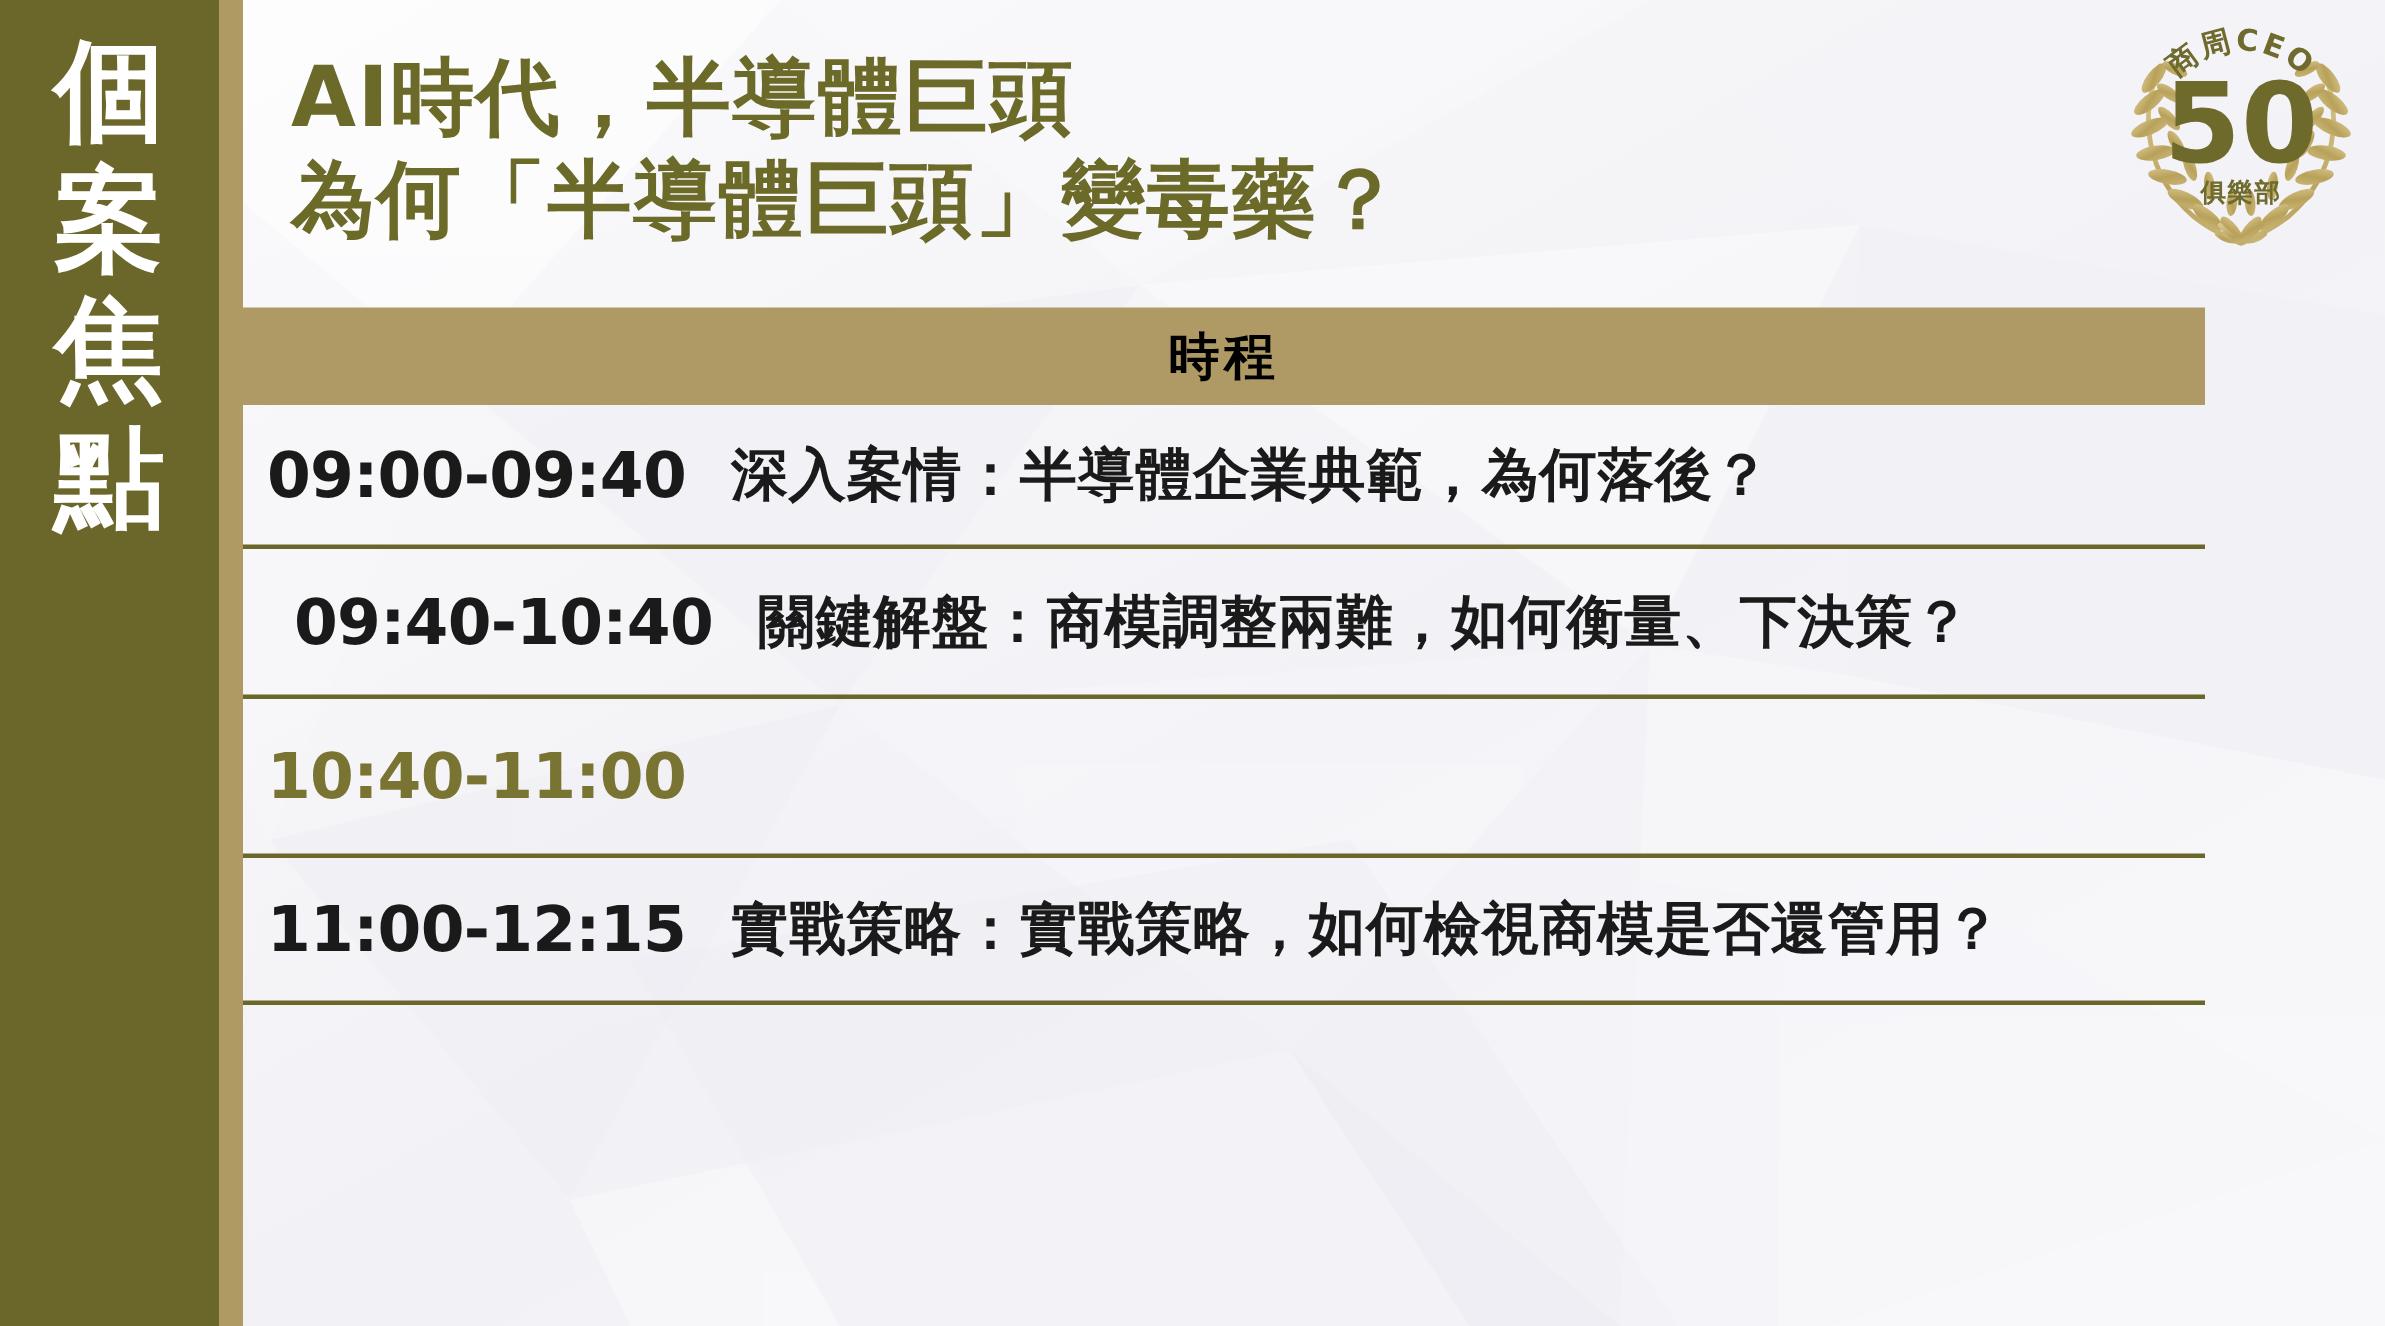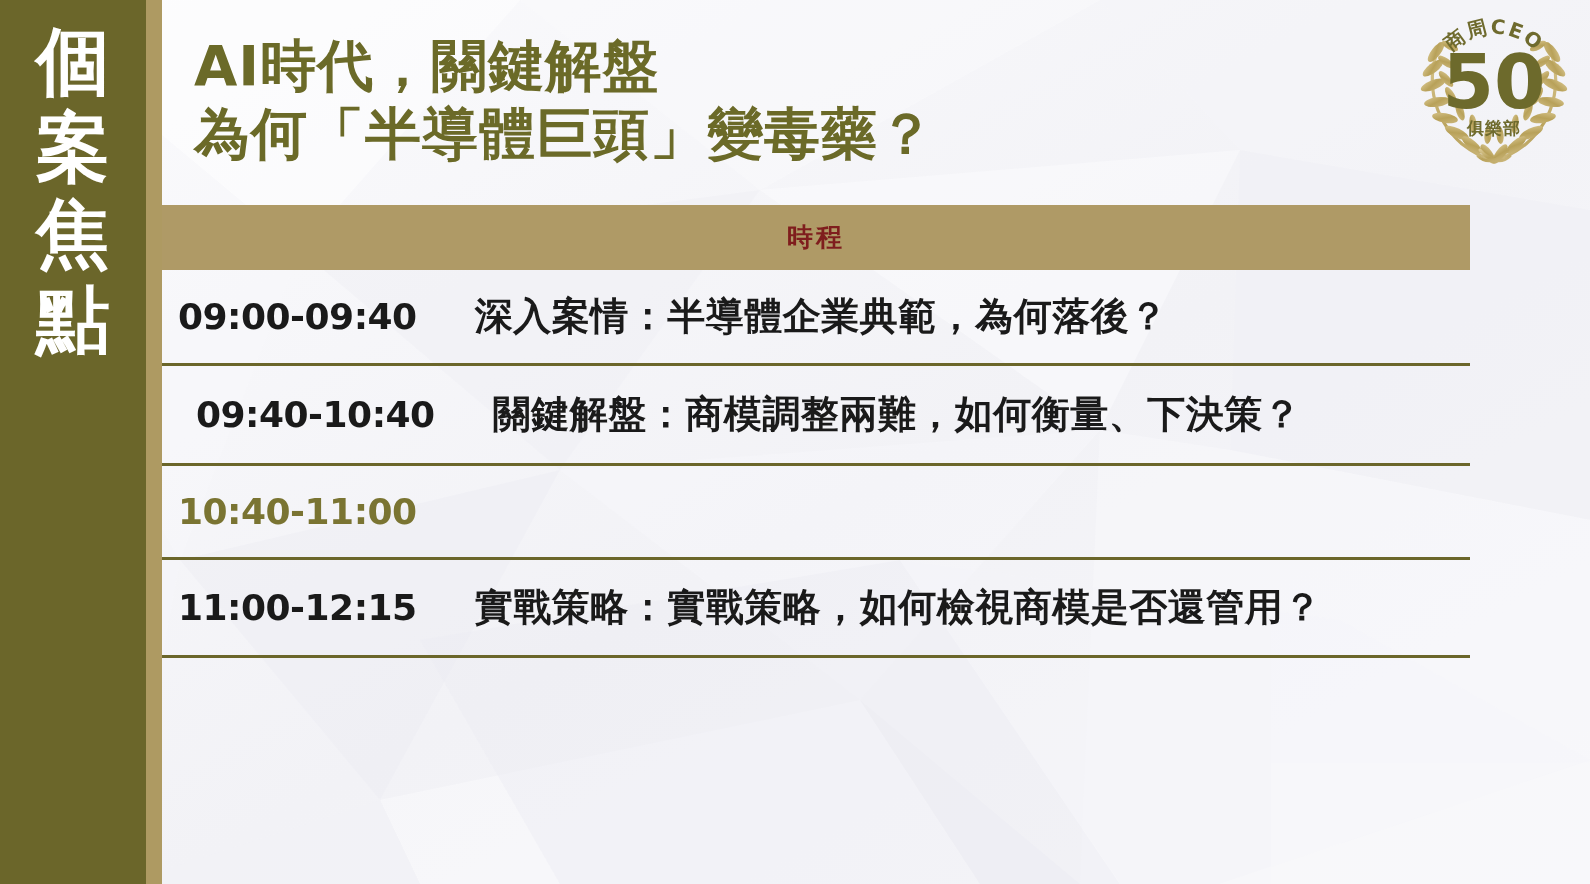--- a/index.html
+++ b/index.html
@@ -81,56 +81,55 @@
 
   
   #schedule {
     position:absolute;
     left:0; top:205px;
     width:1308px;
   }
   #sched-head {
     height:65px;
     background:#af9a66;
-    color:#7f1d1d;
-    font-size:26px;
+    color:#000000;
+    font-size:34px;
     font-weight:700;
     display:flex;
     align-items:center;
     justify-content:center;
     letter-spacing:3px;
     font-family:"DejaVu Sans","Liberation Sans",sans-serif;
   }
   .row {
     display:flex;
     align-items:center;
     border-bottom:3px solid #6b662a;
     padding-left:16px;
     font-family:"DejaVu Sans","Liberation Sans",sans-serif;
   }
   .row.r0 { height:96px; }
   .row.r1 { height:100px;padding-left:34px; }
-  .row.r2 { height:94px; }
+  .row.r2 { height:106px; }
   .row.r3 { height:98px; }
 
   .row .time {
-    font-size:36px;
+    font-size:42px;
     font-weight:700;
     letter-spacing:-0.5px;
     white-space:nowrap;
     flex:0 0 auto;
     margin-right:30px;
   }
   .row .topic {
     font-size:38px;
     font-weight:700;
     letter-spacing:0.5px;
     white-space:nowrap;
     flex:0 0 auto;
-    margin-left:28px;
   }
   .row.dark .time, .row.dark .topic { color:#1a1a1a; }
   .row.olive .time, .row.olive .topic { color:#7a7432; }
 </style>
 </head>
 <body>
 
 <div id="slide">
 
   <div class="bg-layer">
@@ -170,21 +169,21 @@
     <div id="sidebar-label">個
 案
 焦
 點</div>
   </div>
   <div id="sidebar-gold"></div>
 
   <div id="content">
 
     <div id="title">
-      <span class="tline">AI時代，關鍵解盤</span>
+      <span class="tline">AI時代，半導體巨頭</span>
       <span class="tline">為何「半導體巨頭」變毒藥？</span>
     </div>
 
     <div id="logo">
       <svg viewBox="0 0 176 168" xmlns="http://www.w3.org/2000/svg">
         <defs>
           <linearGradient id="lg" x1="0" y1="0" x2="1" y2="1">
             <stop offset="0%" stop-color="#d8c690"></stop>
             <stop offset="50%" stop-color="#b8a159"></stop>
             <stop offset="100%" stop-color="#cdb97f"></stop>

